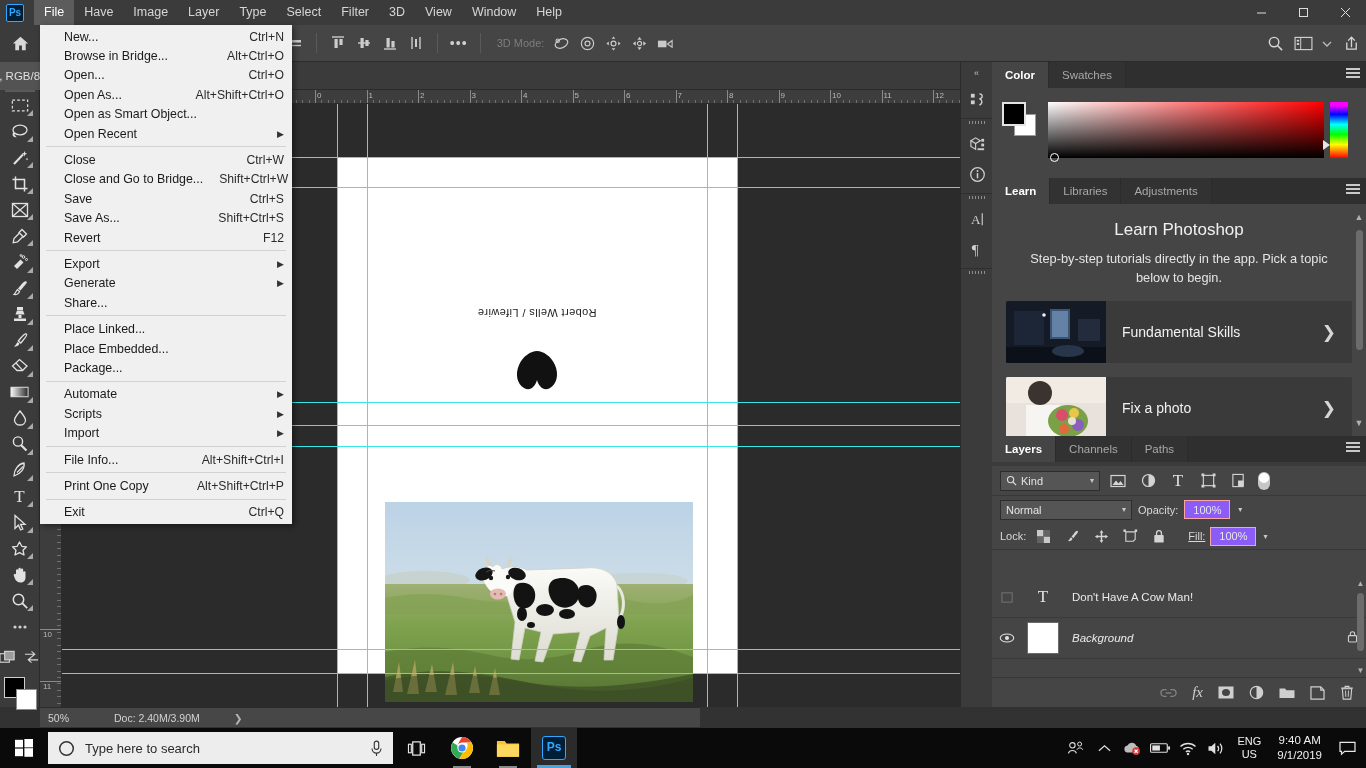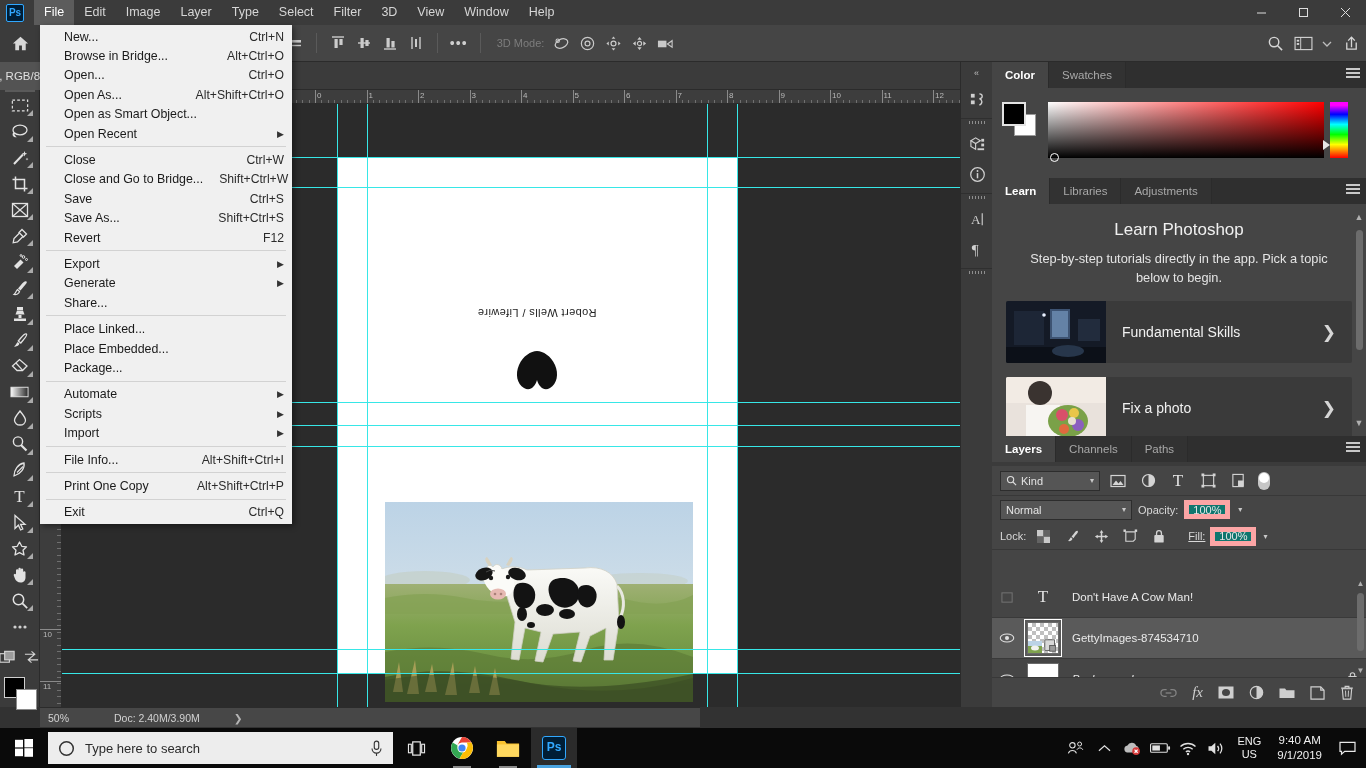--- a/index.html
+++ b/index.html
@@ -221,21 +221,21 @@
   .toggle-pill::after { content:""; position:absolute; left:1px; top:1px; width:10px; height:10px; background:#fff; border-radius:50%;}
 
   .blend-row { display:flex; align-items:center; height:27px; padding:0 8px; gap:6px;}
   .blend-select {
     width:132px; height:20px; background:#555; border:1px solid #2d2d2d; display:flex; align-items:center;
     padding:0 5px; font-size:11px; color:#e4e4e4;
   }
   .blend-select .chev { margin-left:auto; font-size:8px; color:#c8c8c8;}
   .lbl { font-size:11px; color:#d8d8d8; }
   .val-box {
-    width:46px; height:19px; background:#0f766e; border:5px solid #fca5a5; font-size:11px;
+    width:46px; height:19px; background:#8b5cf6; border:1px solid #fca5a5; font-size:11px;
     color:#e6e6e6; display:flex; align-items:center; justify-content:center;
   }
   .val-chev { font-size:8px; color:#c8c8c8; margin-left:2px;}
   .lock-row { display:flex; align-items:center; height:27px; padding:0 8px; gap:5px; border-bottom:1px solid #383838;}
 
   .layer-list { position:absolute; left:0; right:0; top:111px; bottom:30px; overflow:hidden; }
   .layer-row {
     display:flex; align-items:center; height:41px; border-bottom:1px solid #3a3a3a;
     padding-left:2px;
   }
@@ -302,21 +302,21 @@
   .tb-action { width:30px; height:40px; display:flex; align-items:center; justify-content:center; color:#e8e8e8;}
 </style>
 </head>
 <body>
 
 <div class="app">
 
   <div class="menubar">
     <div class="ps-logo">Ps</div>
     <div class="menu-item active">File</div>
-    <div class="menu-item">Edit</div>
+    <div class="menu-item">Have</div>
     <div class="menu-item">Image</div>
     <div class="menu-item">Layer</div>
     <div class="menu-item">Type</div>
     <div class="menu-item">Select</div>
     <div class="menu-item">Filter</div>
     <div class="menu-item">3D</div>
     <div class="menu-item">View</div>
     <div class="menu-item">Window</div>
     <div class="menu-item">Help</div>
     <div class="win-btns">
@@ -1227,43 +1227,20 @@
                 <rect x="2" y="2" width="11" height="10" fill="none" stroke="#d0d0d0" stroke-width="1.1"></rect>
               </svg>
           </div>
           <div class="thumb-cell">
             <span class="t-glyph">T</span>
           </div>
           <div class="layer-name">Don't Have A Cow Man!</div>
           <div class="lock-cell"></div>
         </div>
 
-        <div class="layer-row selected">
-          <div class="eye-cell">
-            <svg width="16" height="12" viewBox="0 0 18 12">
-                <ellipse cx="9" cy="6" rx="7.6" ry="4.6" fill="none" stroke="#e2e2e2" stroke-width="1.2"></ellipse>
-                <circle cx="9" cy="6" r="2.3" fill="#e2e2e2"></circle>
-              </svg>
-          </div>
-          <div class="thumb-cell">
-            <div class="th-box th-checker th-sel">
-              <svg viewBox="0 0 32 32" width="32" height="32" style="position:absolute;left:0;bottom:0;">
-                <rect x="0" y="20" width="14" height="12" fill="#7fa24e"></rect>
-                <rect x="0" y="20" width="14" height="5" fill="#bcd3e6"></rect>
-                <ellipse cx="7" cy="27" rx="4" ry="2.5" fill="#f2f2ee"></ellipse>
-              </svg>
-              <svg viewBox="0 0 16 16" width="13" height="13" style="position:absolute;right:1px;bottom:1px;">
-                <rect x="1" y="1" width="12" height="13" fill="#d8d8d8" stroke="#4a4a4a" stroke-width="1"></rect>
-                <rect x="7" y="8" width="7" height="7" fill="#9a9a9a" stroke="#4a4a4a" stroke-width="1"></rect>
-              </svg>
-            </div>
-          </div>
-          <div class="layer-name">GettyImages-874534710</div>
-          <div class="lock-cell"></div>
-        </div>
 
         <div class="layer-row">
           <div class="eye-cell">
             <svg width="16" height="12" viewBox="0 0 18 12">
                 <ellipse cx="9" cy="6" rx="7.6" ry="4.6" fill="none" stroke="#e2e2e2" stroke-width="1.2"></ellipse>
                 <circle cx="9" cy="6" r="2.3" fill="#e2e2e2"></circle>
               </svg>
           </div>
           <div class="thumb-cell">
             <div class="th-box" style="background:#fff;"></div>

